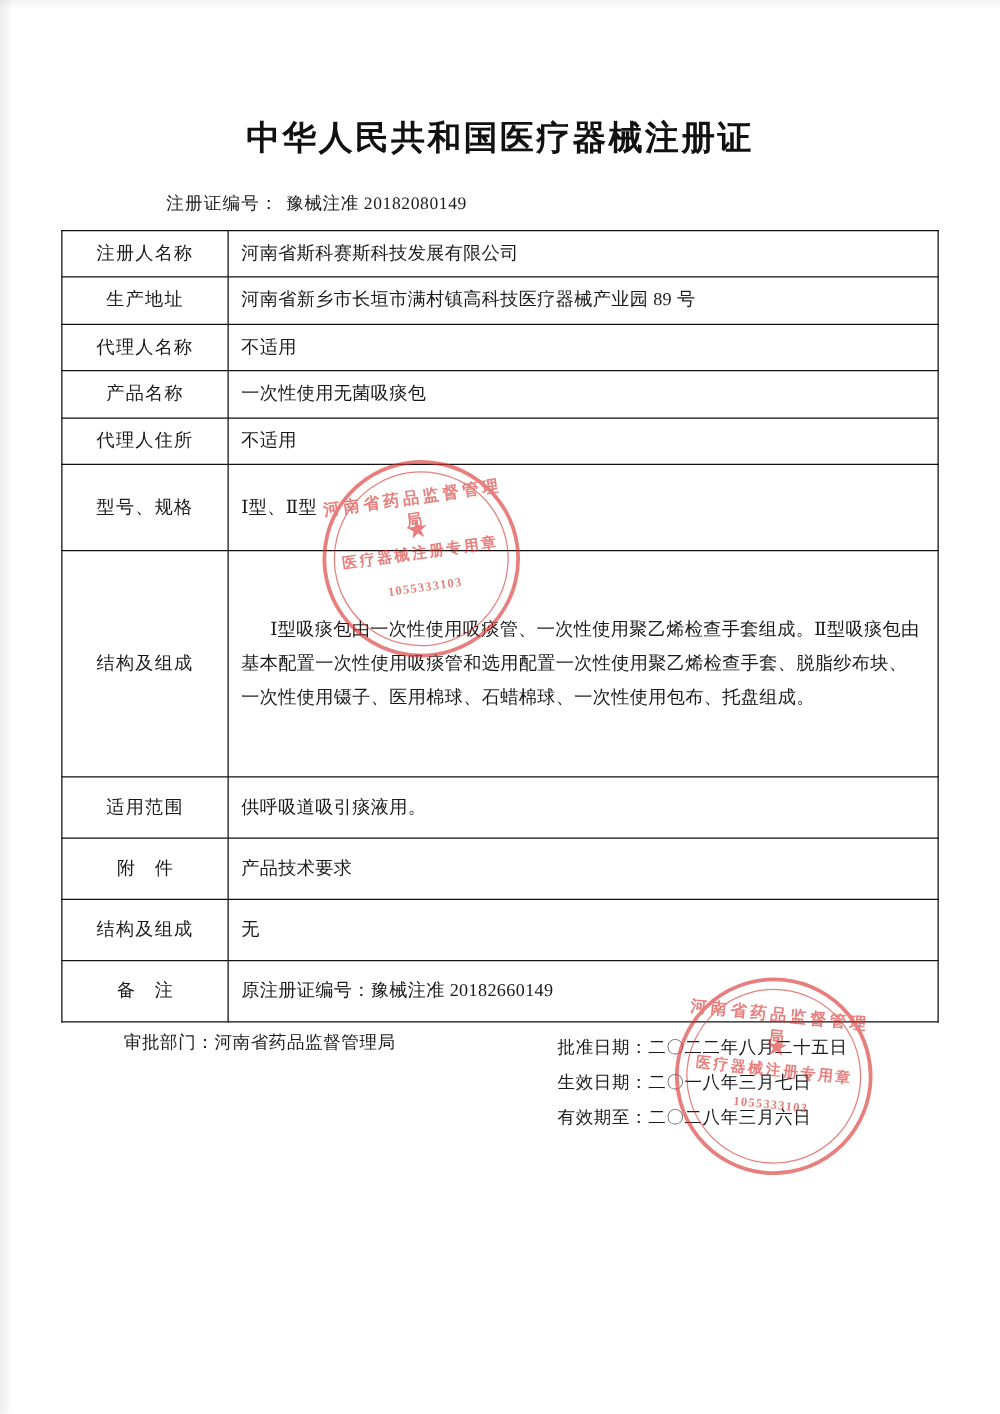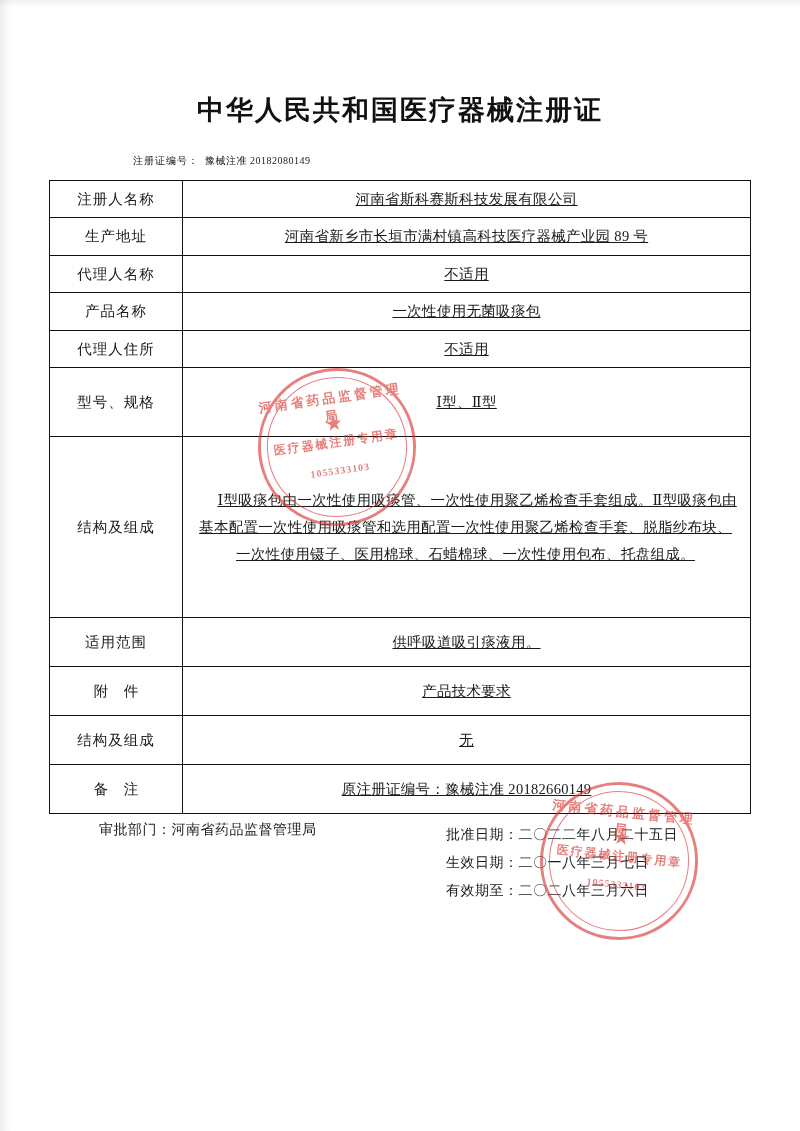--- a/index.html
+++ b/index.html
@@ -27,21 +27,21 @@
     font-weight: bold;
     letter-spacing: 2px;
     margin: 0;
     padding-top: 92px;
     color: #111;
     font-family: "Liberation Serif", "DejaVu Serif", serif;
   }
   .cert-number-row {
     margin: 26px 0 12px 0;
     padding-left: 133px;
-    font-size: 10px;
+    font-size: 14px;
     letter-spacing: 0.5px;
   }
   .cert-number-row .label {
     letter-spacing: 1px;
   }
   .cert-number-row .value {
     margin-left: 6px;
   }
   table.cert-table {
     border-collapse: collapse;
@@ -57,23 +57,22 @@
     line-height: 1.55;
   }
   td.key {
     width: 112px;
     text-align: center;
     white-space: nowrap;
     letter-spacing: 1px;
     font-size: 14.5px;
   }
   td.val {
-    text-align: center;
+    text-align: left;
     letter-spacing: 0.3px;
-    text-decoration: underline;
   }
   tr.row-model td {
     height: 54px;
   }
   tr.row-structure td {
     height: 160px;
   }
   tr.row-structure td.val {
     line-height: 1.85;
     padding: 10px 12px 10px 10px;

